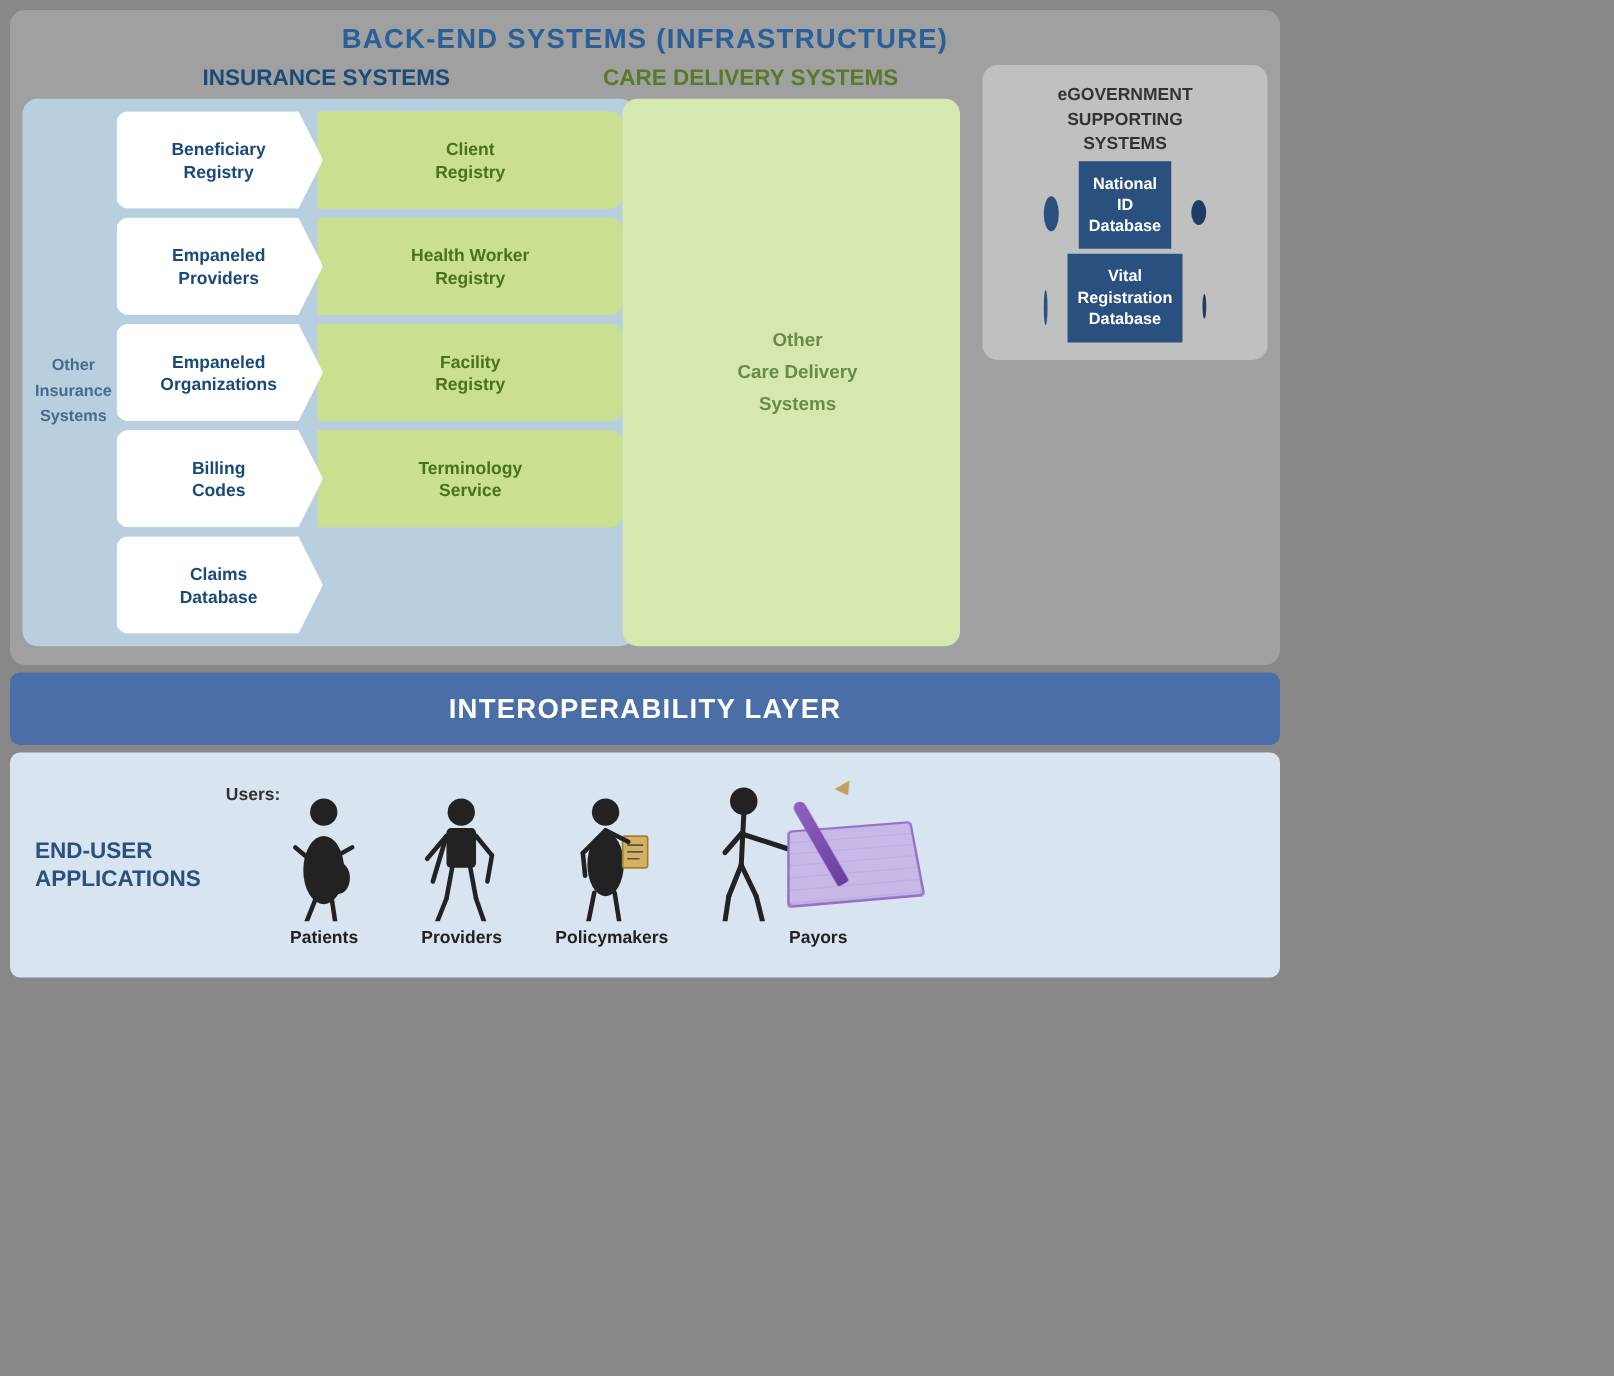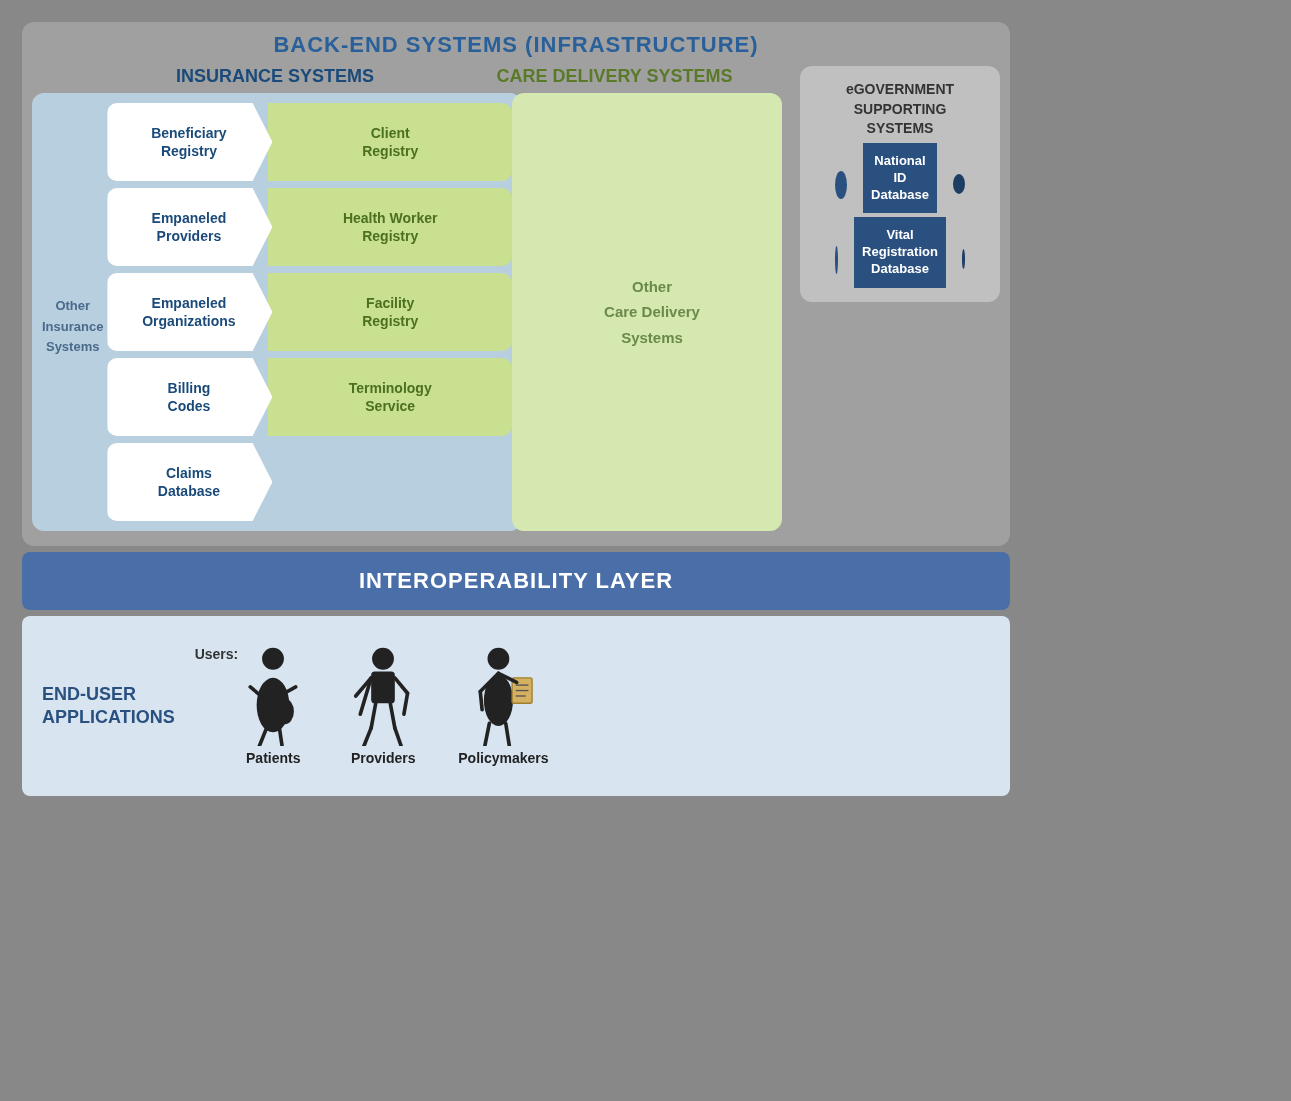--- a/index.html
+++ b/index.html
@@ -7,21 +7,21 @@
       font-family: Arial, sans-serif;
       background: #888;
       width: 1291px;
       min-height: 1101px;
     }
 
     .outer-wrapper {
       width: 1032px;
       min-height: 1101px;
       background: #888;
-      padding: 22px;
+      padding: 8px;
     }
 
     
     .backend-container {
       background: #a0a0a0;
       border-radius: 12px;
       padding: 10px 10px 15px 10px;
       margin-bottom: 6px;
     }
 
@@ -369,18 +369,42 @@
             <line x1="49" y1="43" x2="63" y2="43" stroke="#555" stroke-width="1.5"></line>
             <line x1="49" y1="49" x2="63" y2="49" stroke="#555" stroke-width="1.5"></line>
             <line x1="49" y1="55" x2="60" y2="55" stroke="#555" stroke-width="1.5"></line>
             <line x1="30" y1="30" x2="50" y2="40" stroke="#222" stroke-width="4" stroke-linecap="round"></line>
             <line x1="20" y1="85" x2="15" y2="110" stroke="#222" stroke-width="4" stroke-linecap="round"></line>
             <line x1="38" y1="85" x2="42" y2="110" stroke="#222" stroke-width="4" stroke-linecap="round"></line>
           </svg>
           <div class="user-label">Policymakers</div>
         </div>
 
+        <div class="user-figure">
+          <div style="position:relative; width:160px; height:110px;">
+
+            <svg style="position:absolute; left:0; top:0;" width="70" height="110" viewBox="0 0 70 110">
+              <circle cx="20" cy="14" r="11" fill="#222"></circle>
+              <line x1="20" y1="25" x2="18" y2="65" stroke="#222" stroke-width="4" stroke-linecap="round"></line>
+              <line x1="18" y1="40" x2="5" y2="55" stroke="#222" stroke-width="4" stroke-linecap="round"></line>
+              <line x1="18" y1="40" x2="55" y2="52" stroke="#222" stroke-width="4" stroke-linecap="round"></line>
+              <line x1="18" y1="65" x2="8" y2="90" stroke="#222" stroke-width="4" stroke-linecap="round"></line>
+              <line x1="8" y1="90" x2="5" y2="110" stroke="#222" stroke-width="4" stroke-linecap="round"></line>
+              <line x1="18" y1="65" x2="30" y2="90" stroke="#222" stroke-width="4" stroke-linecap="round"></line>
+              <line x1="30" y1="90" x2="35" y2="110" stroke="#222" stroke-width="4" stroke-linecap="round"></line>
+            </svg>
+
+            <div style="position:absolute; right:0; bottom:15px; width:105px; height:65px; background:#c8b8e8; border-radius:4px; border:2px solid #9870c8; transform:perspective(200px) rotateX(20deg) rotateZ(-5deg);">
+              <div style="width:100%; height:100%; background: repeating-linear-gradient(transparent, transparent 9px, #b0a0d8 10px); border-radius:2px;"></div>
+            </div>
+
+            <div style="position:absolute; right:55px; top:5px; width:10px; height:75px; background:linear-gradient(to bottom,#9060c0,#6840a0); border-radius:5px 5px 2px 2px; transform:rotate(-30deg); transform-origin: bottom center;"></div>
+
+            <div style="position:absolute; right:52px; top:0px; width:14px; height:10px; background:#c0a060; clip-path: polygon(50% 100%, 0 0, 100% 0); transform:rotate(-30deg);"></div>
+          </div>
+          <div class="user-label">Payors</div>
+        </div>
 
       </div>
     </div>
   </div>
 
 </div>
 
 </body></html>

